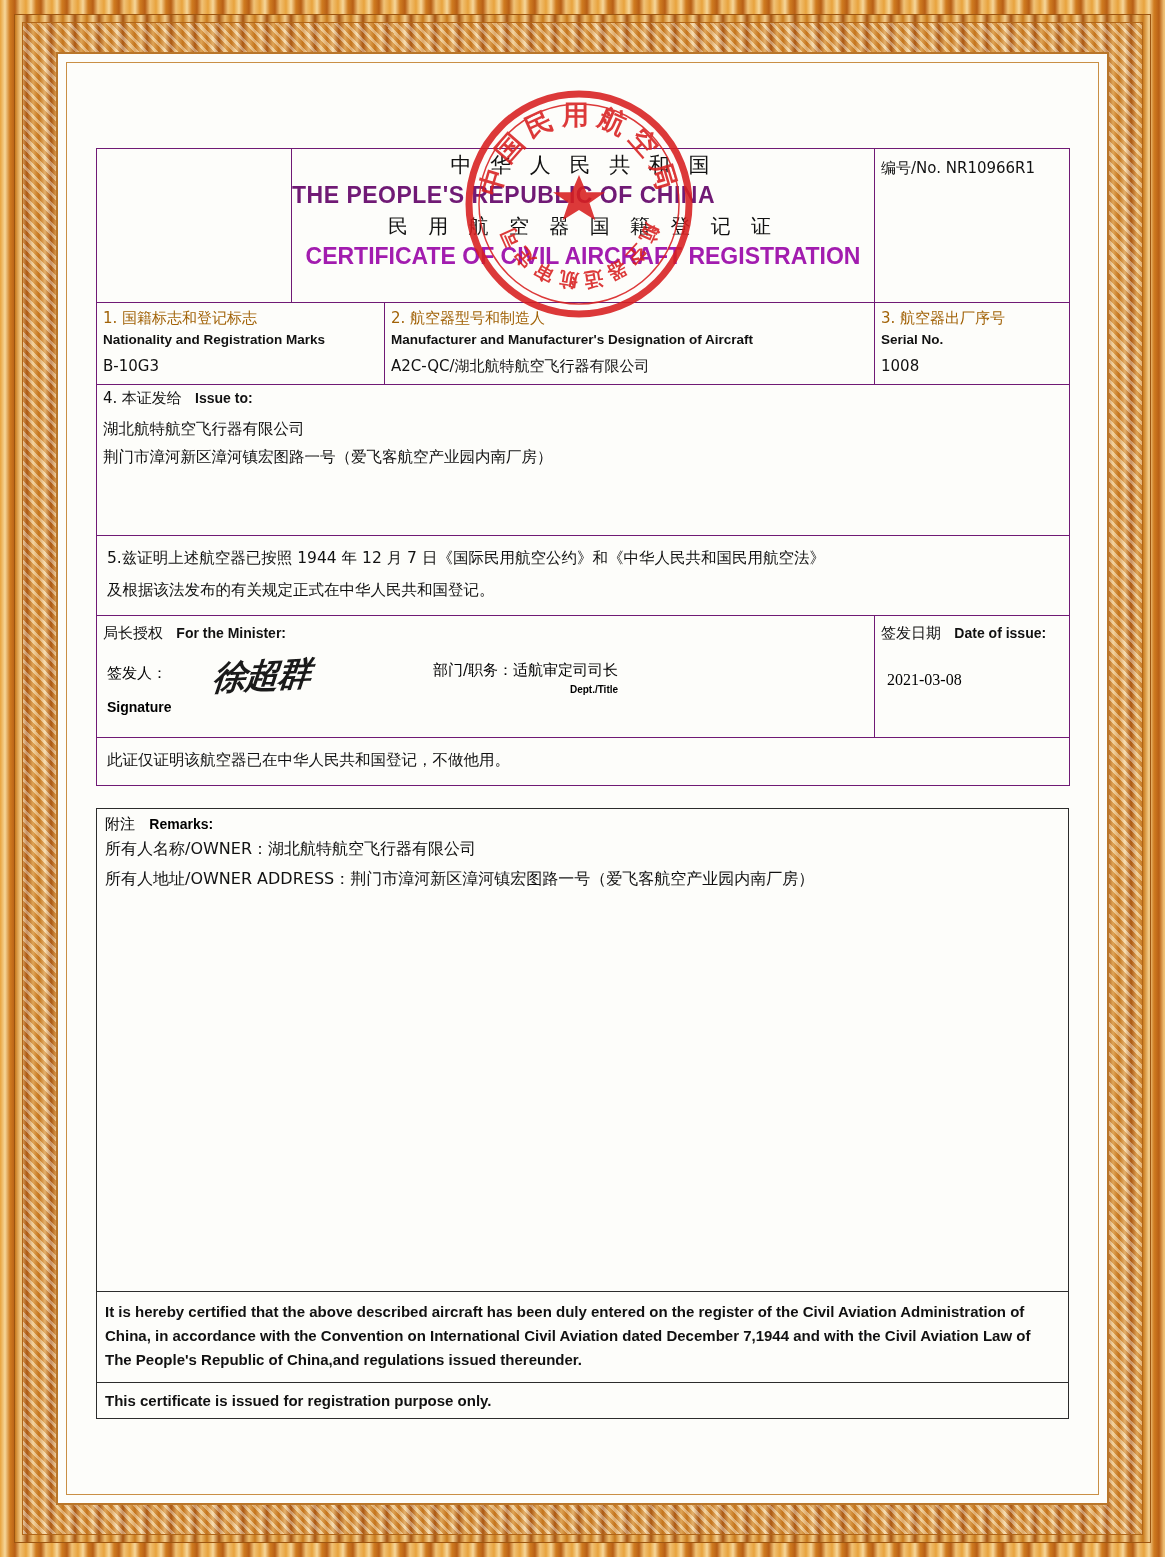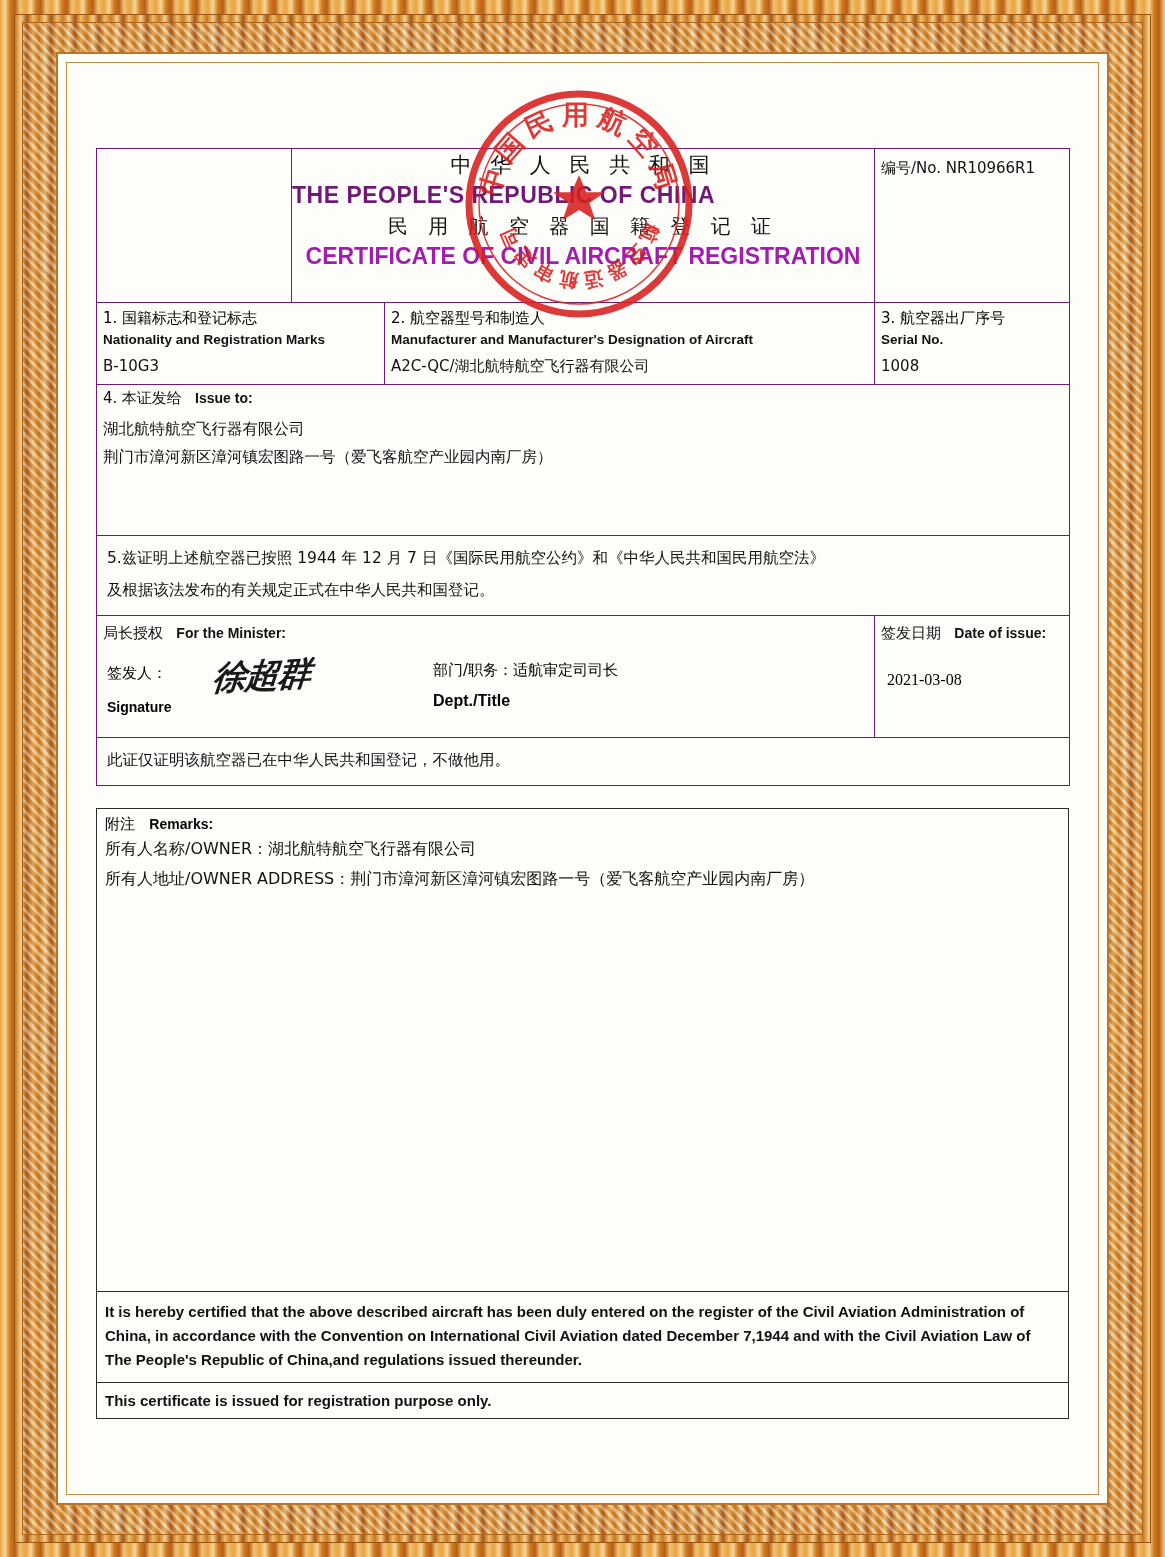--- a/index.html
+++ b/index.html
@@ -123,21 +123,21 @@
   .no-label {
     font-family: "DejaVu Sans", sans-serif;
     font-size: 15px;
     color: #111;
     padding-top: 6px;
     white-space: nowrap;
   }
   .field-zh {
     font-family: "DejaVu Sans", sans-serif;
     font-size: 15px;
-    color: #000000;
+    color: #a16207;
     line-height: 1.5;
   }
   .field-en {
     font-size: 13.5px;
     font-weight: bold;
     color: #111;
     line-height: 1.45;
   }
   .field-val {
     font-family: "DejaVu Sans", sans-serif;
@@ -191,21 +191,21 @@
     color: #1a1a1a;
     letter-spacing: -2px;
     transform: skewX(-8deg) rotate(-3deg);
   }
   .dept {
     position: absolute;
     left: 330px;
     top: 8px;
   }
   .dept .l1 { font-family: "DejaVu Sans", sans-serif; font-size: 15px; }
-  .dept .l2 { font-size: 16px; font-weight: bold; margin-top: 12px; }
+  .dept .l2 { font-size: 10px; font-weight: bold; margin-top: 4px; text-align: right; }
   .date-val {
     font-family: Liberation Serif, serif;
     font-size: 16px;
     padding-top: 28px;
     padding-left: 6px;
   }
 
   
   .remarks-box {
     margin-top: 22px;

